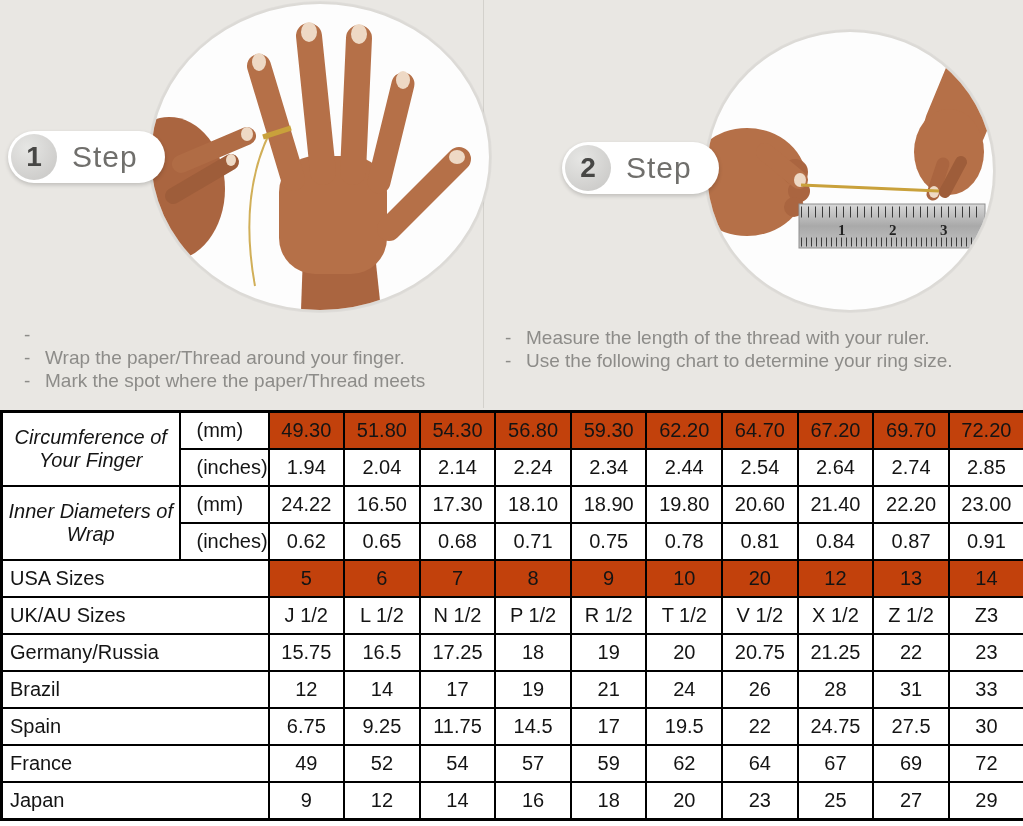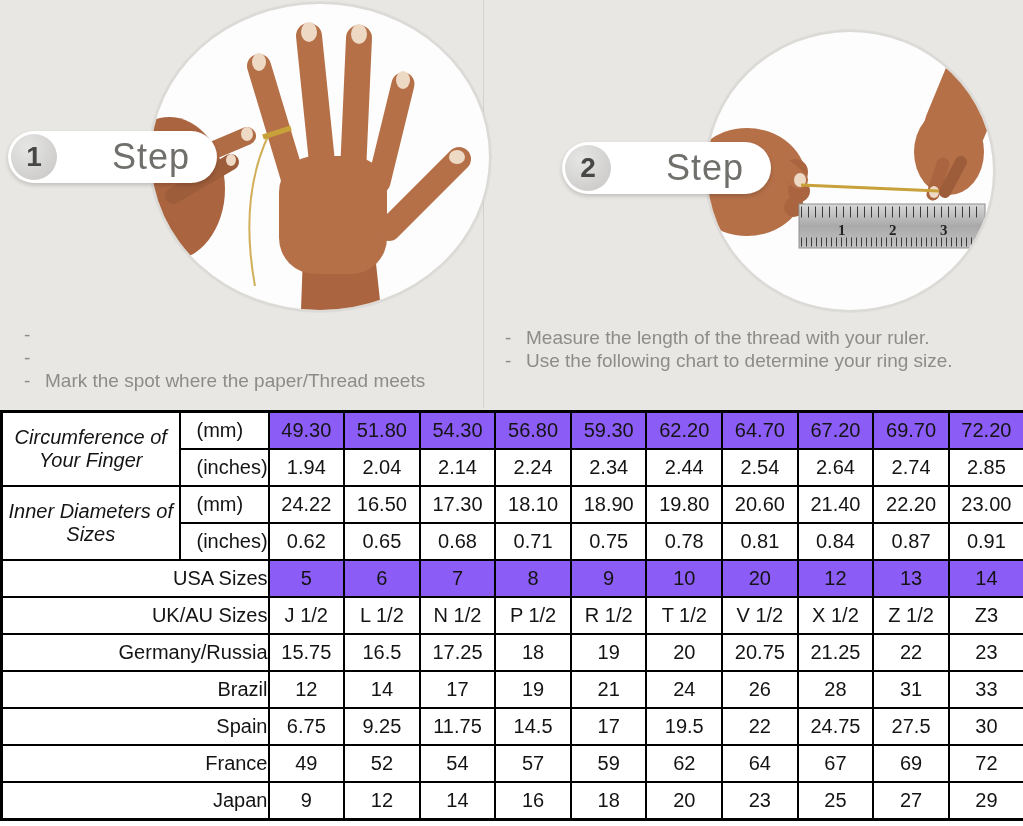--- a/index.html
+++ b/index.html
@@ -24,40 +24,40 @@
     box-shadow:0 2px 4px rgba(0,0,0,0.18);
   }
   #step-badge-1{left:8px;top:131px;}
   #step-badge-2{left:562px;top:142px;}
   .num-circle{
     width:46px;height:46px;border-radius:50%;flex:0 0 46px;
     background:radial-gradient(circle at 35% 30%, #e6e6e4, #c6c5c3);
     display:flex;align-items:center;justify-content:center;
     font-size:28px;font-weight:bold;color:#474745;
   }
-  .step-label{color:#706f6c;font-size:36px;padding:0 24px 0 15px;letter-spacing:1px;margin-left:40px;}
+  .step-label{color:#706f6c;font-size:30px;padding:0 24px 0 15px;letter-spacing:1px;}
   .instructions{position:absolute;color:#8d8c89;font-size:19px;line-height:23px;}
   #instructions-1{left:24px;top:323px;}
   #instructions-2{left:505px;top:326px;}
   .instr-line{display:flex;}
   .instr-bullet{width:21px;flex:0 0 21px;}
   
   .size-table{
     position:absolute;left:0;top:410px;width:1023px;
     border-collapse:collapse;table-layout:fixed;background:#ffffff;
     font-size:20px;color:#141414;border:3px solid #000;
   }
   .size-table td{
     border:2px solid #000;height:35px;padding:0;text-align:center;
     vertical-align:middle;overflow:hidden;white-space:nowrap;
   }
   .size-table td.group-label{white-space:normal;line-height:1.15;text-align:center;padding:0 4px;font-style:italic;}
   .size-table td.unit-label{text-align:left;padding-left:16px;}
-  .size-table td.row-label{text-align:right;padding-left:7px;}
-  .size-table td.shaded{background:#8b5cf6;}
+  .size-table td.row-label{text-align:left;padding-left:7px;}
+  .size-table td.shaded{background:#c2410c;}
 </style>
 </head>
 <body>
 
 <div class="top-area">
 
   <div class="panel-divider"></div>
 
   <div class="photo-circle" id="photo-circle-1">
     <svg width="338" height="306" viewBox="0 0 338 306">
@@ -137,20 +137,21 @@
     </div>
     <span class="step-label">Step</span>
   </div>
 
   <div class="instructions" id="instructions-1">
     <div class="instr-line">
       <span class="instr-bullet">-</span>
     </div>
     <div class="instr-line">
       <span class="instr-bullet">-</span>
+      <span>Wrap the paper/Thread around your finger.</span>
     </div>
     <div class="instr-line">
       <span class="instr-bullet">-</span>
       <span>Mark the spot where the paper/Thread meets</span>
     </div>
   </div>
   <div class="instructions" id="instructions-2">
     <div class="instr-line">
       <span class="instr-bullet">-</span>
       <span>Measure the length of the thread with your ruler.</span>
@@ -199,21 +200,21 @@
         <td class="data-cell">2.14</td>
         <td class="data-cell">2.24</td>
         <td class="data-cell">2.34</td>
         <td class="data-cell">2.44</td>
         <td class="data-cell">2.54</td>
         <td class="data-cell">2.64</td>
         <td class="data-cell">2.74</td>
         <td class="data-cell">2.85</td>
       </tr>
       <tr>
-        <td class="group-label" rowspan="2">Inner Diameters of Sizes</td>
+        <td class="group-label" rowspan="2">Inner Diameters of Wrap</td>
         <td class="unit-label">(mm)</td>
         <td class="data-cell">24.22</td>
         <td class="data-cell">16.50</td>
         <td class="data-cell">17.30</td>
         <td class="data-cell">18.10</td>
         <td class="data-cell">18.90</td>
         <td class="data-cell">19.80</td>
         <td class="data-cell">20.60</td>
         <td class="data-cell">21.40</td>
         <td class="data-cell">22.20</td>

